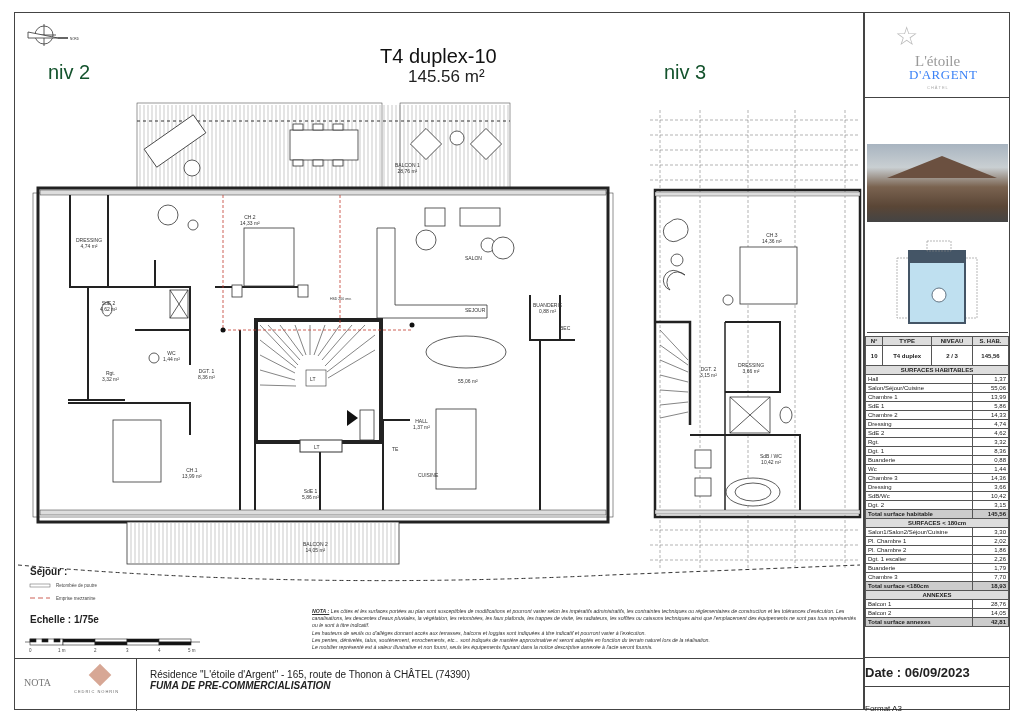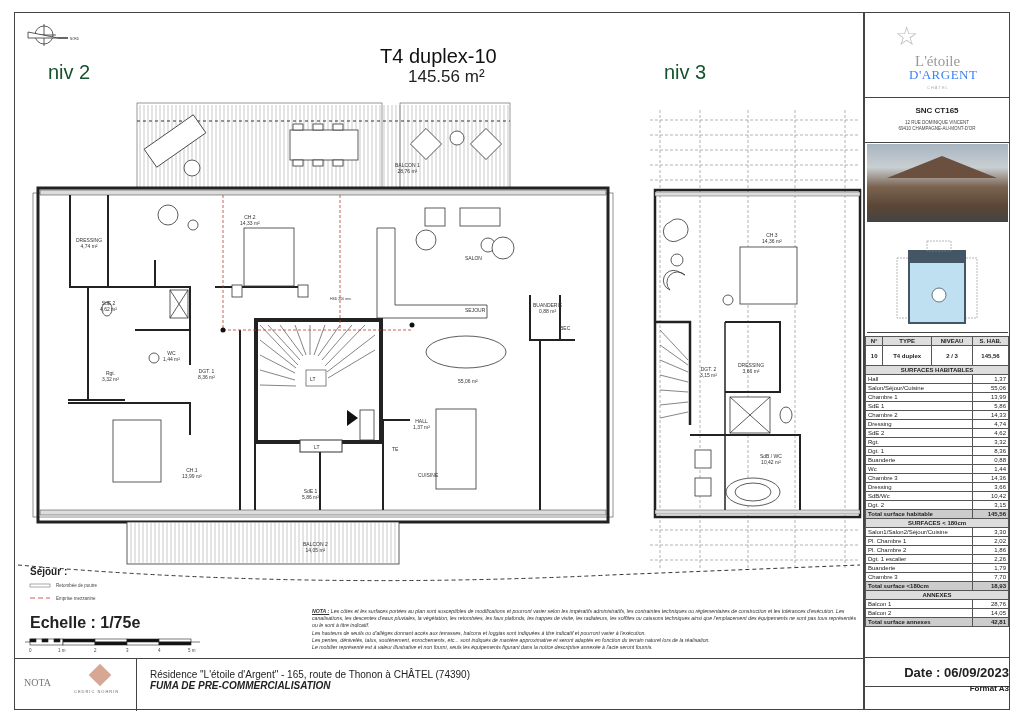--- a/index.html
+++ b/index.html
@@ -22,32 +22,32 @@
 .photo{position:absolute;left:2px;top:131px;width:141px;height:78px;background:linear-gradient(#a8b4c0 0%,#c9cfd2 30%,#7a6350 55%,#5a4636 80%,#444 100%);overflow:hidden}
 .roof{position:absolute;left:20px;top:12px;width:0;height:0;border-left:55px solid transparent;border-right:55px solid transparent;border-bottom:22px solid #6b5040}
 .minimap{position:absolute;left:2px;top:210px;width:141px;height:110px;border-bottom:1px solid #444}
 table.spec{position:absolute;left:0;top:323px;width:100%;border-collapse:collapse;font-size:6px}
 table.spec td,table.spec th{border:.5px solid #555;padding:0 2px;height:9px;white-space:nowrap}
 table.spec th{background:#ddd;font-weight:bold;text-align:center}
 table.spec td.v{text-align:right;width:36px}
 table.spec tr.sec td{background:#ddd;font-weight:bold;text-align:center}
 table.spec tr.tot td{background:#ccc;font-weight:bold}
 table.spec tr.head2 td{height:20px;text-align:center;font-weight:bold;font-size:6px}
-.date{position:absolute;left:0;top:644px;width:100%;height:30px;border-top:1px solid #444;border-bottom:1px solid #444;text-align:right;font-weight:bold;font-size:13px;line-height:30px}
-.format{position:absolute;left:0;top:664px;width:100%;height:24px;text-align:right;font-weight:bold;font-size:8px;line-height:24px}
+.date{position:absolute;left:0;top:644px;width:100%;height:30px;border-top:1px solid #444;border-bottom:1px solid #444;text-align:left;font-weight:bold;font-size:13px;line-height:30px}
+.format{position:absolute;left:0;top:684px;width:100%;height:24px;text-align:left;font-weight:normal;font-size:8px;line-height:24px}
 .footer{position:absolute;left:14px;top:658px;width:850px;height:52px;border-top:1.5px solid #444}
 .footer .sep{position:absolute;left:122px;top:0;width:1px;height:52px;background:#444}
 .res{position:absolute;left:136px;top:10px;font-size:10px}
 .plan-pre{position:absolute;left:136px;top:21px;font-size:10px;font-weight:bold;font-style:italic}
 .fuma{position:absolute;left:10px;top:18px;font-size:10px;color:#777;font-family:"Liberation Serif",serif}
 .nohrin{position:absolute;left:60px;top:30px;font-size:4px;color:#666;letter-spacing:1px}
 .nohrin-ico{position:absolute;left:78px;top:8px;width:16px;height:16px;background:#c98a72;transform:rotate(45deg);opacity:.75}
 .legend-t{left:30px;top:566px;font-size:10px;font-weight:bold}
 .leg-item{font-size:4.5px;color:#444}
-.echelle{left:30px;top:614px;font-size:16px;font-weight:bold}
+.echelle{left:30px;top:614px;font-size:10px;font-weight:bold}
 .nota{left:312px;top:608px;width:545px;font-size:5.2px;line-height:7.2px;font-style:italic;color:#333}
 .nota u{font-weight:bold}
 .lbl{position:absolute;font-size:5px;color:#333;text-align:center;line-height:6px}
 </style>
 </head>
 <body>
 
 <div class="frame"></div>
 
 <svg class="plan" width="1024" height="723">
@@ -351,27 +351,20 @@
   <div class="plan-pre">FUMA DE PRE-COMMERCIALISATION</div>
 </div>
 
 <div class="sidebar">
   <div class="logo-box">
     <div class="logo-star">☆</div>
     <div class="logo-1">L'étoile</div>
     <div class="logo-2">D'ARGENT</div>
     <div class="logo-3">CHÂTEL</div>
   </div>
-  <div class="snc">
-    <div class="snc-t">SNC CT165</div>
-    <div class="snc-a">
-        <div>12 RUE DOMINIQUE VINCENT</div>
-        <div>69410 CHAMPAGNE-AU-MONT-D'OR</div>
-      </div>
-  </div>
   <div class="photo">
       <div class="roof"></div>
     </div>
   <div class="minimap">
     <svg width="141" height="110">
       <rect x="30" y="35" width="80" height="60" fill="none" stroke="#888" stroke-dasharray="2,1" stroke-width="0.6"></rect>
       <rect x="42" y="28" width="56" height="72" fill="#bfe0f0" stroke="#456" stroke-width="2"></rect>
       <rect x="42" y="28" width="56" height="12" fill="#456"></rect>
       <circle cx="72" cy="72" r="7" fill="#fff" stroke="#456" stroke-width="0.8"></circle>
       <rect x="60" y="18" width="24" height="10" fill="none" stroke="#888" stroke-dasharray="2,1" stroke-width="0.6"></rect>

